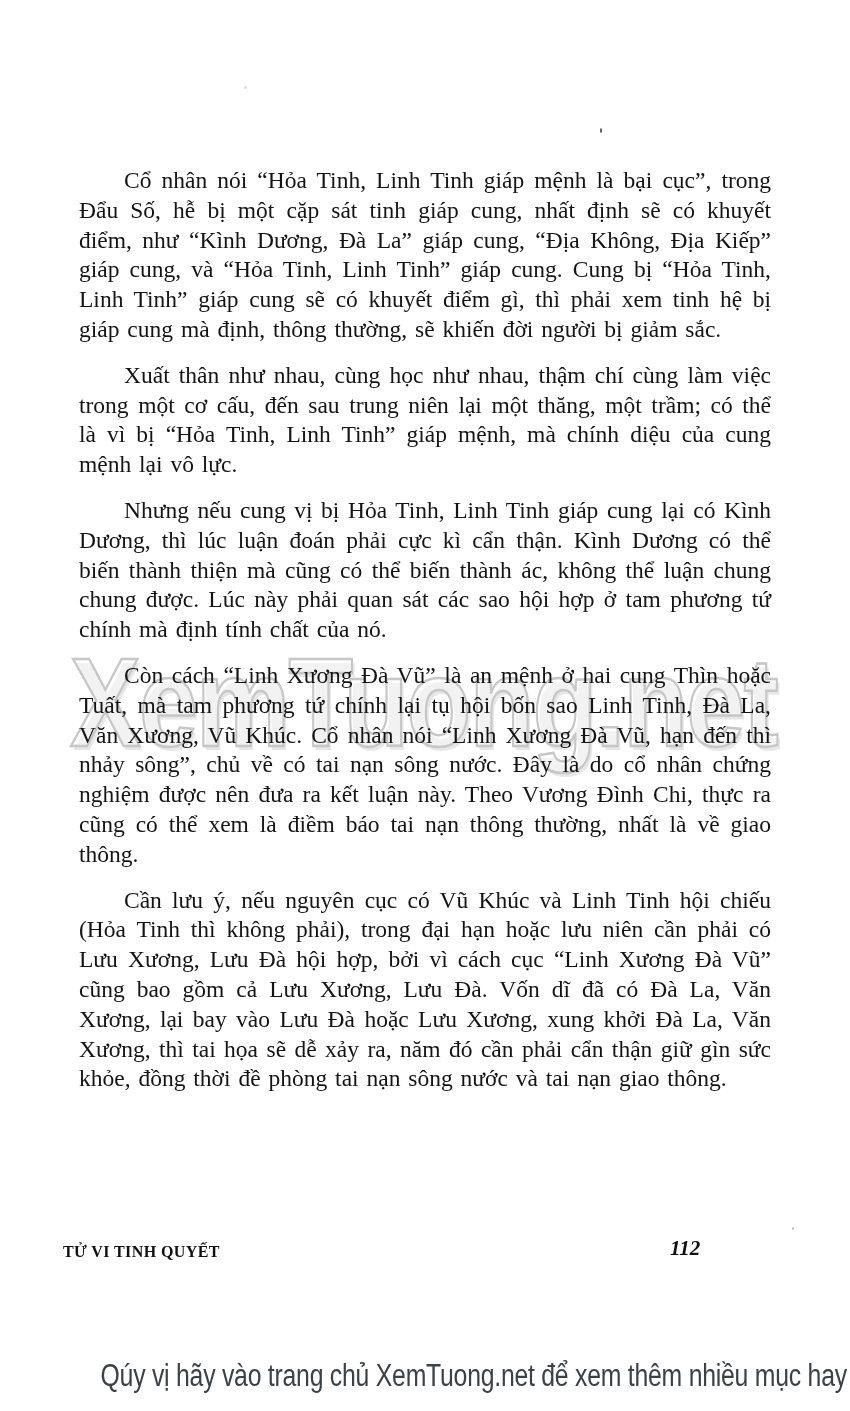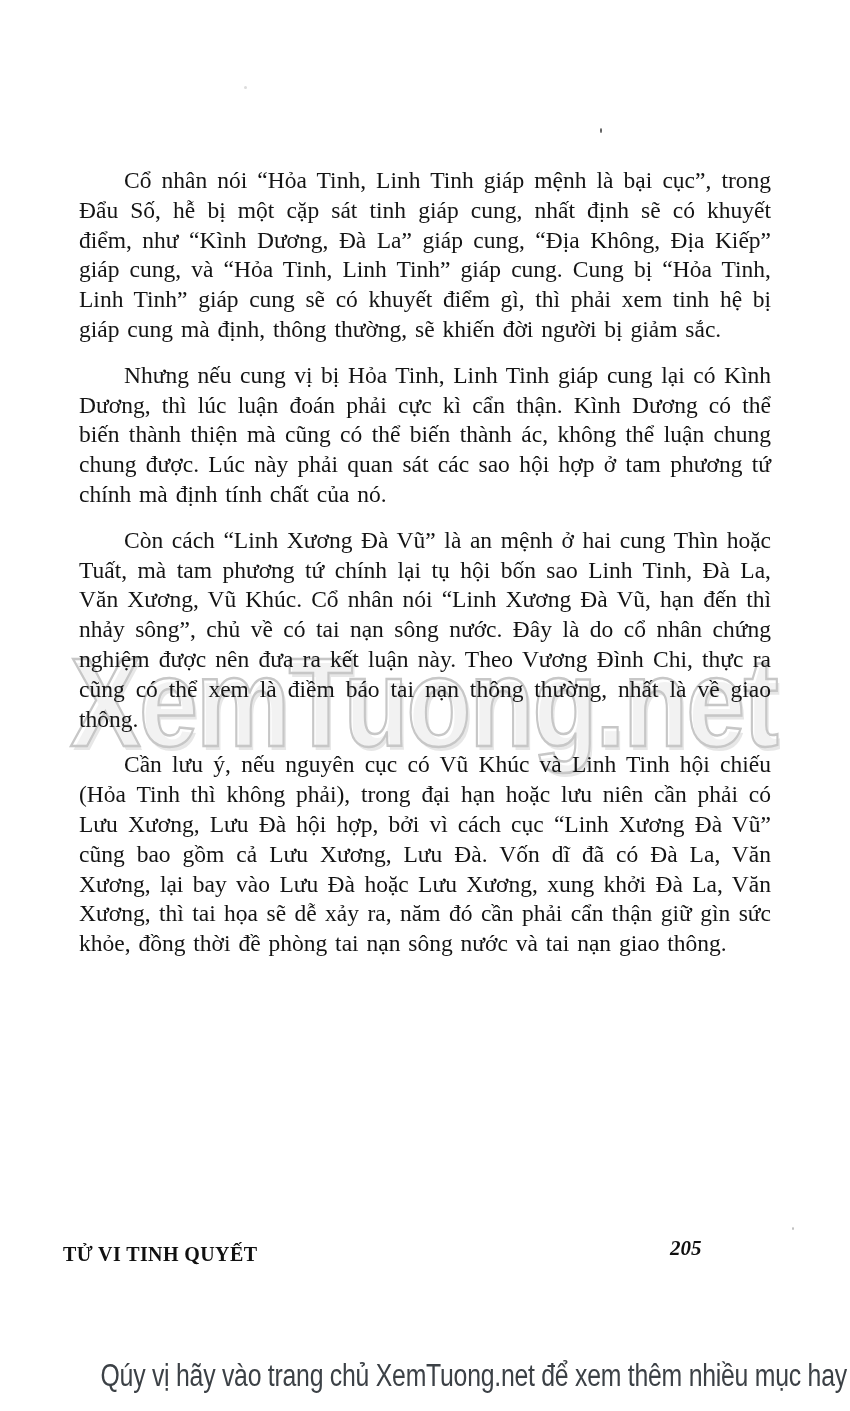--- a/index.html
+++ b/index.html
@@ -47,21 +47,21 @@
   }
   .body-text p { margin: 16px; text-indent: 45px; }
 
   
   .running-title {
     position: absolute;
     left: 63px;
     top: 1243px;
     z-index: 2;
     font-weight: 700;
-    font-size: 20px;
+    font-size: 16px;
     letter-spacing: 0.4px;
     color: #101010;
   }
   .page-number {
     position: absolute;
     left: 670px;
     top: 1236px;
     z-index: 2;
     font-weight: 700;
     font-style: italic;
@@ -97,28 +97,29 @@
 </style>
 </head>
 <body>
 
 <div class="page">
 
   <div class="watermark">XemTuong.net</div>
 
   <div class="body-text">
     <p>Cổ nhân nói “Hỏa Tinh, Linh Tinh giáp mệnh là bại cục”, trong Đẩu Số, hễ bị một cặp sát tinh giáp cung, nhất định sẽ có khuyết điểm, như “Kình Dương, Đà La” giáp cung, “Địa Không, Địa Kiếp” giáp cung, và “Hỏa Tinh, Linh Tinh” giáp cung. Cung bị “Hỏa Tinh, Linh Tinh” giáp cung sẽ có khuyết điểm gì, thì phải xem tinh hệ bị giáp cung mà định, thông thường, sẽ khiến đời người bị giảm sắc.</p>
+    <p>Xuất thân như nhau, cùng học như nhau, thậm chí cùng làm việc trong một cơ cấu, đến sau trung niên lại một thăng, một trầm; có thể là vì bị “Hỏa Tinh, Linh Tinh” giáp mệnh, mà chính diệu của cung mệnh lại vô lực.</p>
     <p>Nhưng nếu cung vị bị Hỏa Tinh, Linh Tinh giáp cung lại có Kình Dương, thì lúc luận đoán phải cực kì cẩn thận. Kình Dương có thể biến thành thiện mà cũng có thể biến thành ác, không thể luận chung chung được. Lúc này phải quan sát các sao hội hợp ở tam phương tứ chính mà định tính chất của nó.</p>
     <p>Còn cách “Linh Xương Đà Vũ” là an mệnh ở hai cung Thìn hoặc Tuất, mà tam phương tứ chính lại tụ hội bốn sao Linh Tinh, Đà La, Văn Xương, Vũ Khúc. Cổ nhân nói “Linh Xương Đà Vũ, hạn đến thì nhảy sông”, chủ về có tai nạn sông nước. Đây là do cổ nhân chứng nghiệm được nên đưa ra kết luận này. Theo Vương Đình Chi, thực ra cũng có thể xem là điềm báo tai nạn thông thường, nhất là về giao thông.</p>
     <p>Cần lưu ý, nếu nguyên cục có Vũ Khúc và Linh Tinh hội chiếu (Hỏa Tinh thì không phải), trong đại hạn hoặc lưu niên cần phải có Lưu Xương, Lưu Đà hội hợp, bởi vì cách cục “Linh Xương Đà Vũ” cũng bao gồm cả Lưu Xương, Lưu Đà. Vốn dĩ đã có Đà La, Văn Xương, lại bay vào Lưu Đà hoặc Lưu Xương, xung khởi Đà La, Văn Xương, thì tai họa sẽ dễ xảy ra, năm đó cần phải cẩn thận giữ gìn sức khỏe, đồng thời đề phòng tai nạn sông nước và tai nạn giao thông.</p>
   </div>
 
   <div class="running-title">TỬ VI TINH QUYẾT</div>
 
-  <div class="page-number">205</div>
+  <div class="page-number">112</div>
 
   <div class="promo">
     <span class="promo-inner"><span>Qúy vị hãy vào trang chủ </span><span>XemTuong.net</span><span> để xem thêm nhiều mục hay khác</span></span>
   </div>
 
   <div class="speck speck-1"></div>
   <div class="speck speck-2"></div>
   <div class="speck speck-3"></div>
 
 </div>

